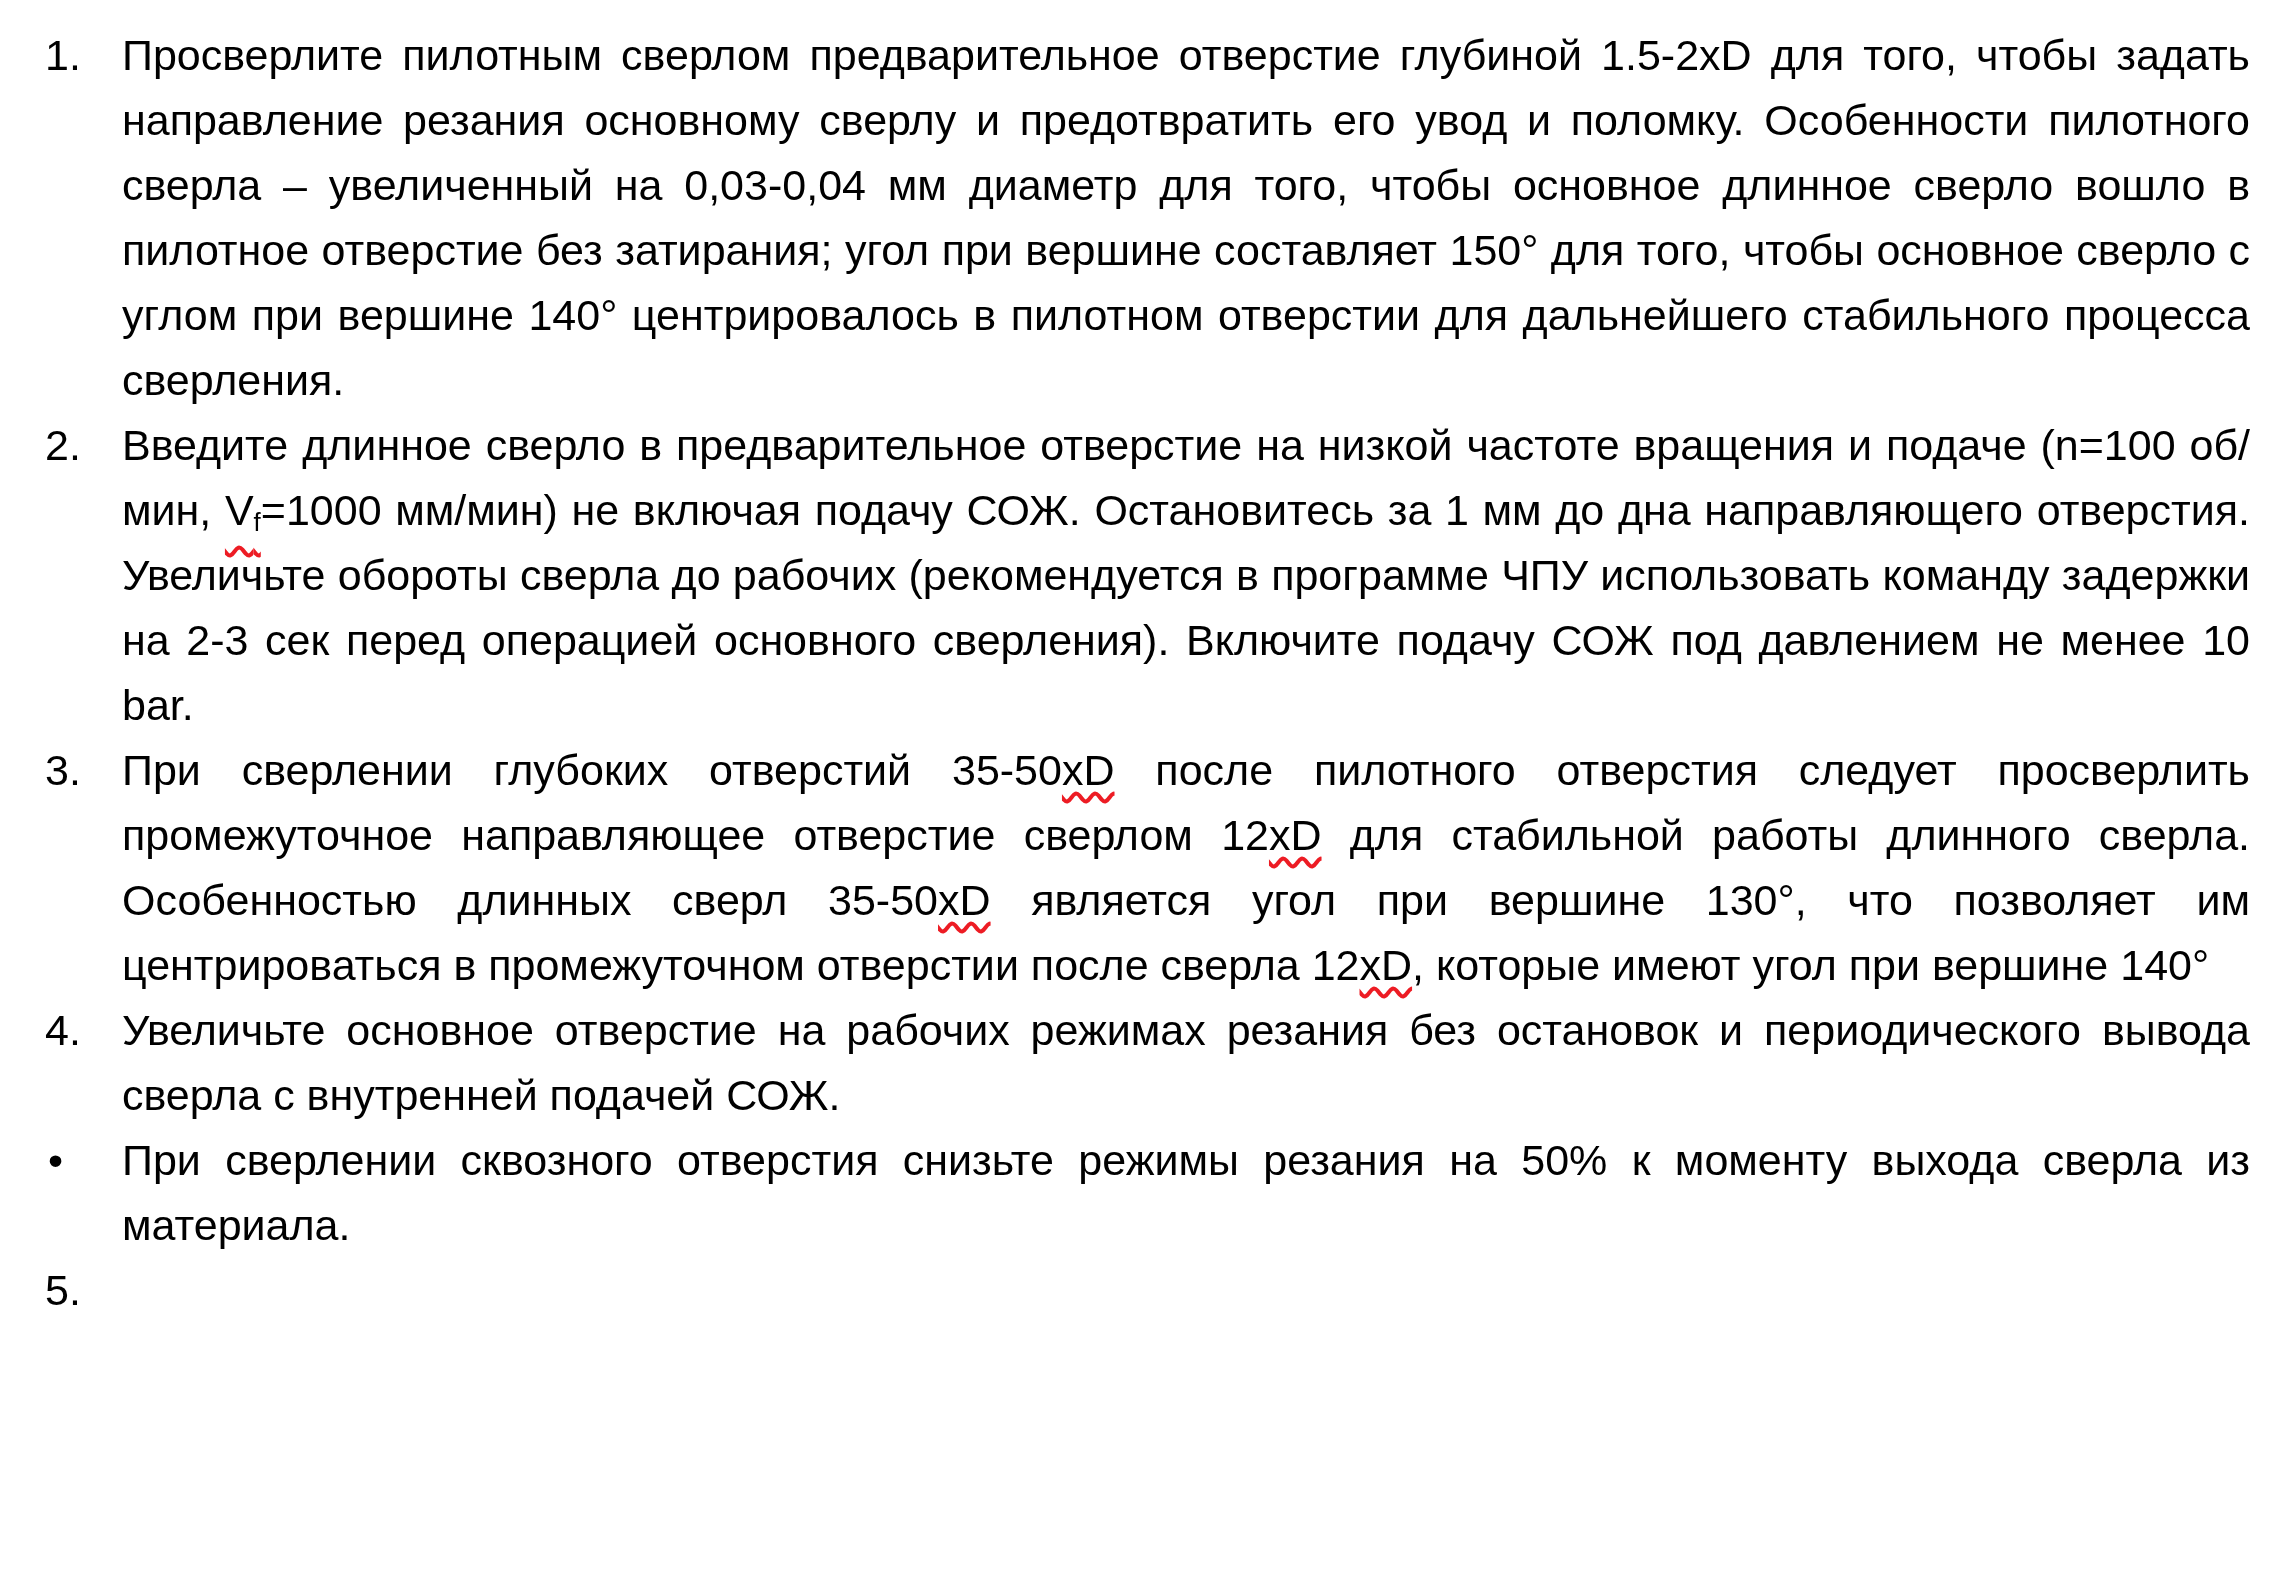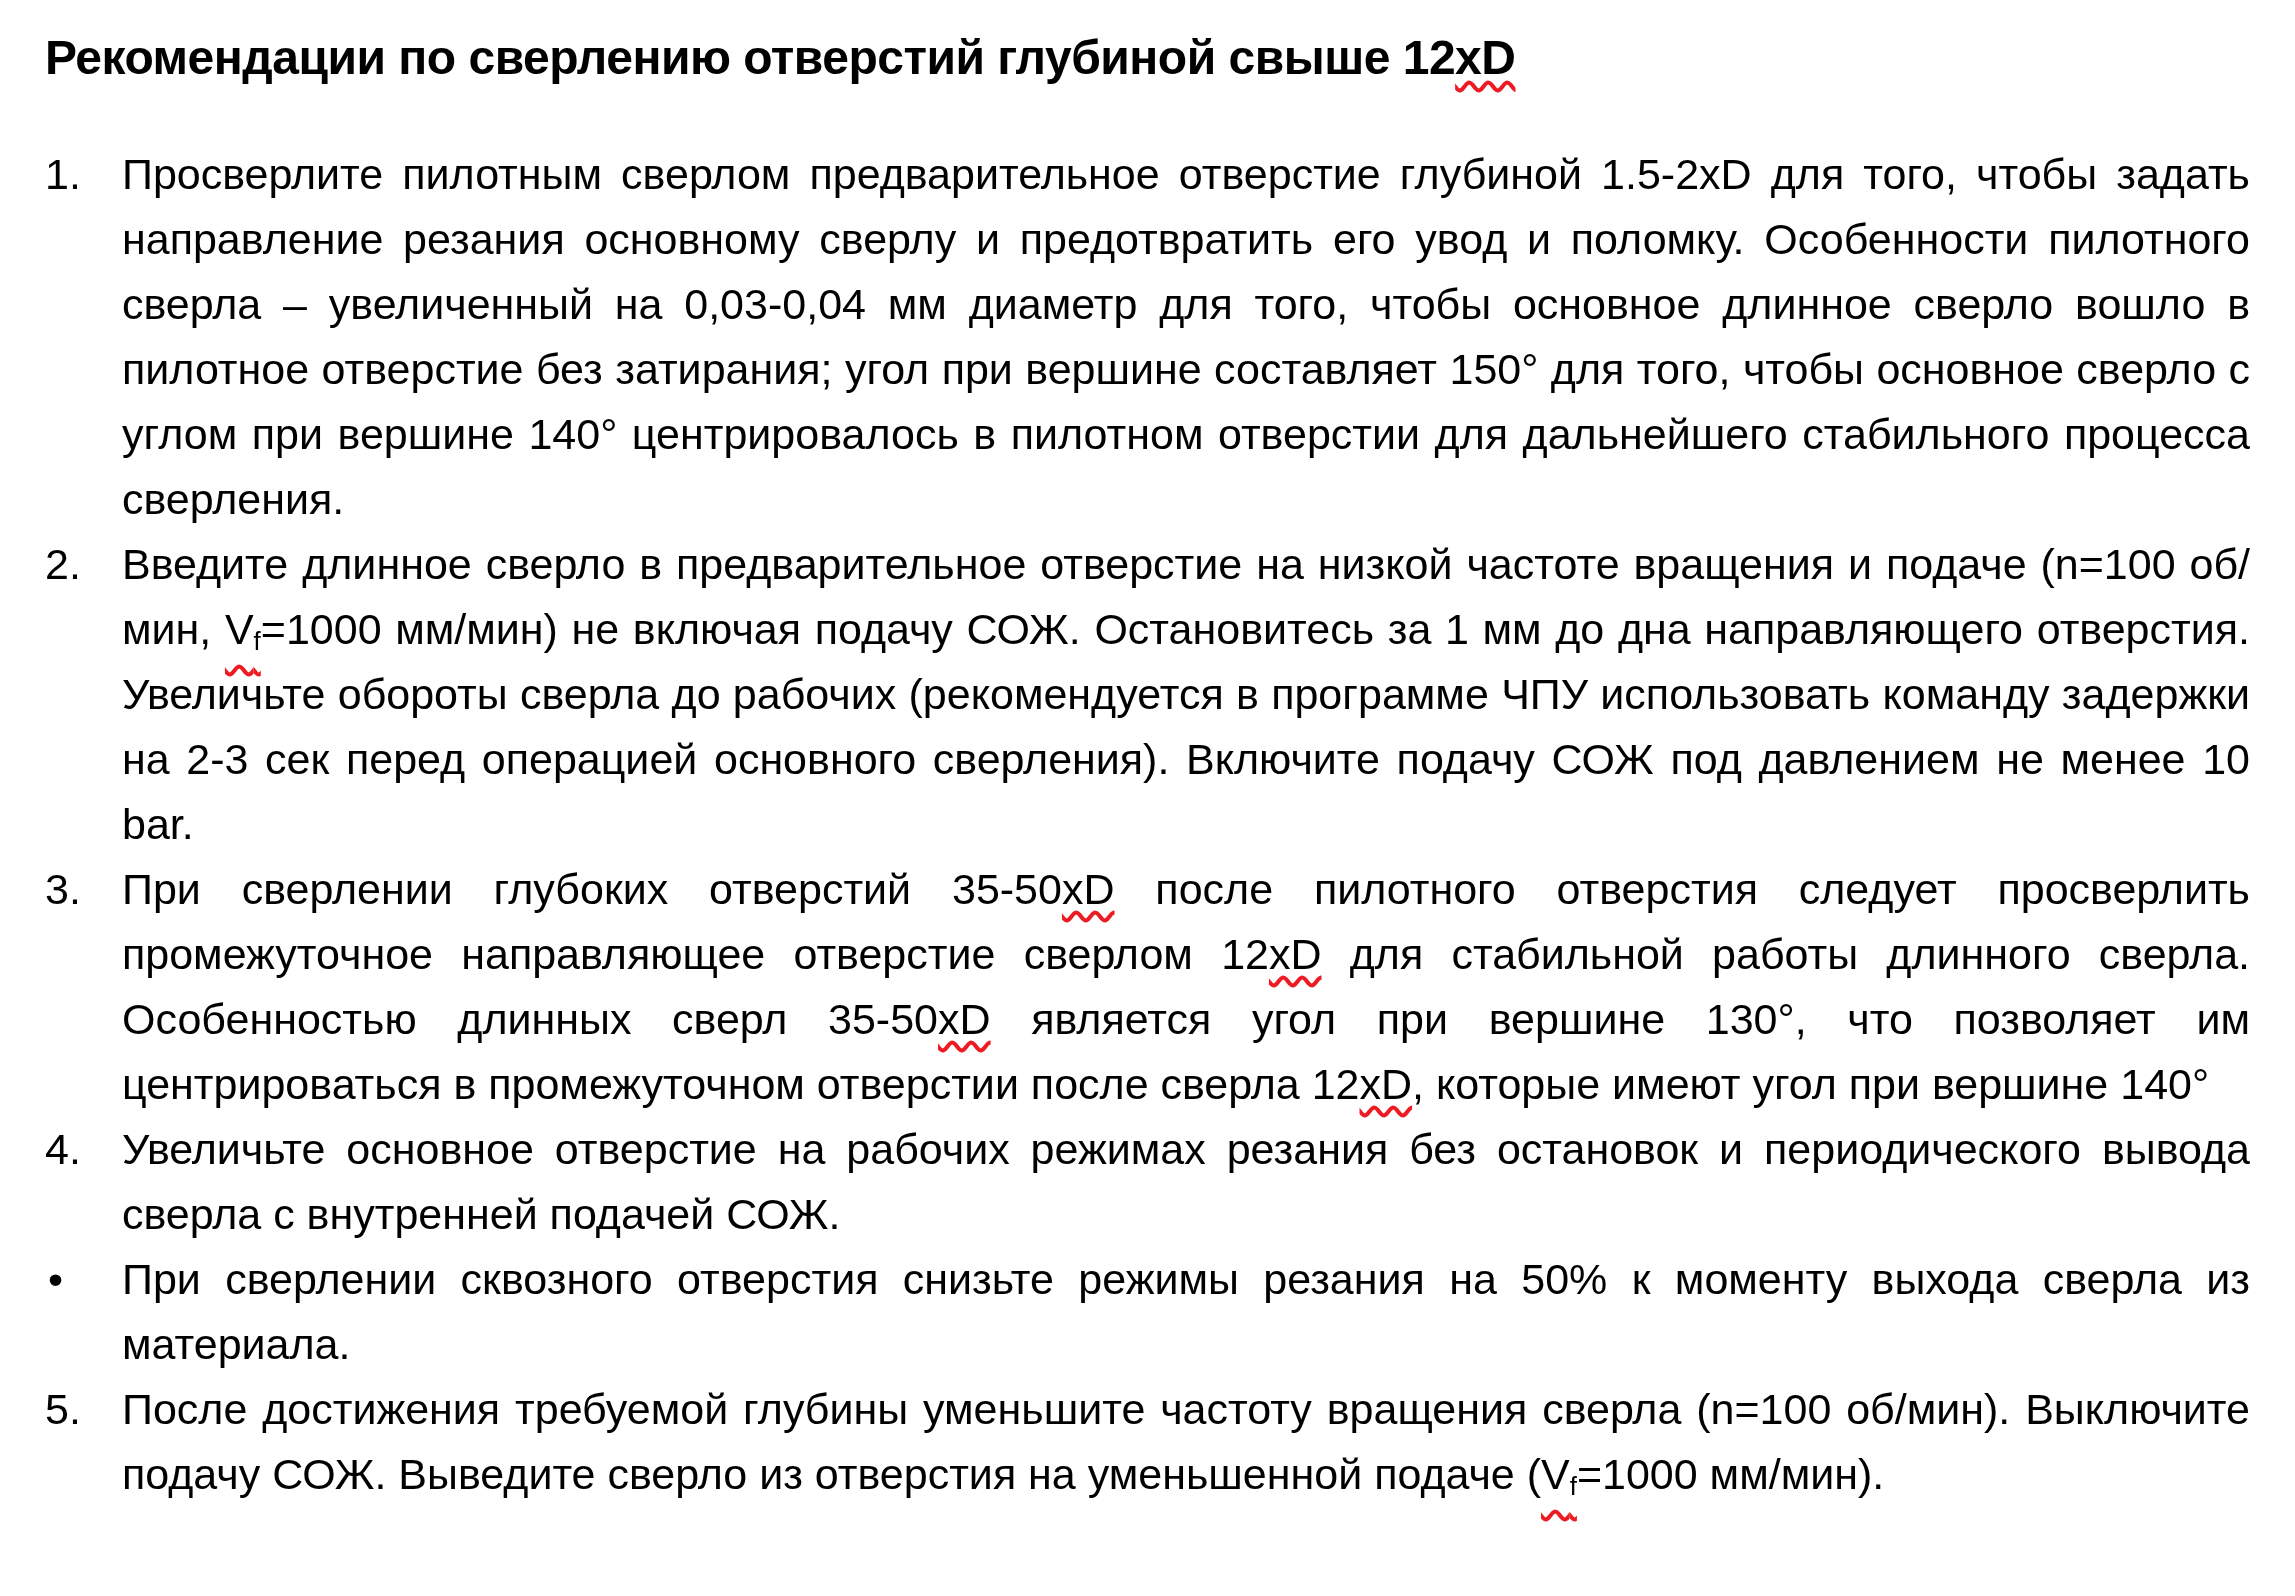--- a/index.html
+++ b/index.html
@@ -48,24 +48,23 @@
     text-decoration-thickness: 4px;
     text-underline-offset: 7px;
     text-decoration-skip-ink: none;
   }
   .squiggle-low { text-underline-offset: 21px; }
 </style>
 </head>
 <body style="background: rgb(255, 255, 255); color: rgb(0, 0, 0);">
 
 <main class="doc">
-  <h1 class="title"><span>Рекомендации по сверлению отверстий глубиной свыше 12</span><span class="squiggle">xD</span></h1>
 
   <div class="list">
       <div class="item"><span class="marker">1.</span><span class="item-text"><span>Просверлите пилотным сверлом предварительное отверстие глубиной 1.5-2xD для того, чтобы задать направление резания основному сверлу и предотвратить его увод и поломку. Особенности пилотного сверла – увеличенный на 0,03-0,04 мм диаметр для того, чтобы основное длинное сверло вошло в пилотное отверстие без затирания; угол при вершине составляет 150° для того, чтобы основное сверло с углом при вершине 140° центрировалось в пилотном отверстии для дальнейшего стабильного процесса сверления.</span></span></div>
       <div class="item"><span class="marker">2.</span><span class="item-text"><span>Введите длинное сверло в предварительное отверстие на низкой частоте вращения и подаче (n=100 об/мин, </span><span class="squiggle squiggle-low"><span>V</span><sub>f</sub></span><span>=1000 мм/мин) не включая подачу СОЖ. Остановитесь за 1 мм до дна направляющего отверстия. Увеличьте обороты сверла до рабочих (рекомендуется в программе ЧПУ использовать команду задержки на 2-3 сек перед операцией основного сверления). Включите подачу СОЖ под давлением не менее 10 bar.</span></span></div>
       <div class="item"><span class="marker">3.</span><span class="item-text"><span>При сверлении глубоких отверстий 35-50</span><span class="squiggle">xD</span><span> после пилотного отверстия следует просверлить промежуточное направляющее отверстие сверлом 12</span><span class="squiggle">xD</span><span> для стабильной работы длинного сверла. Особенностью длинных сверл 35-50</span><span class="squiggle">xD</span><span> является угол при вершине 130°, что позволяет им центрироваться в промежуточном отверстии после сверла 12</span><span class="squiggle">xD</span><span>, которые имеют угол при вершине 140°</span></span></div>
       <div class="item"><span class="marker">4.</span><span class="item-text"><span>Увеличьте основное отверстие на рабочих режимах резания без остановок и периодического вывода сверла с внутренней подачей СОЖ.</span></span></div>
       <div class="item bullet-item"><span class="marker">•</span><span class="item-text"><span>При сверлении сквозного отверстия снизьте режимы резания на 50% к моменту выхода сверла из материала.</span></span></div>
-      <div class="item"><span class="marker">5.</span><span class="item-text"><span>После достижения требуемой глубины уменьшите частоту вращения сверла (n=100 об/мин). Выключите подачу СОЖ. Выведите сверло из отверстия на уменьшенной подаче (</span><span class="squiggle squiggle-low"><span>V</span><sub>f</sub></span><span>=1000 мм/мин).</span></span></div>
+      <div class="item"><span class="marker">5.</span></div>
     </div>
 </main>
 
 
 </body></html>

